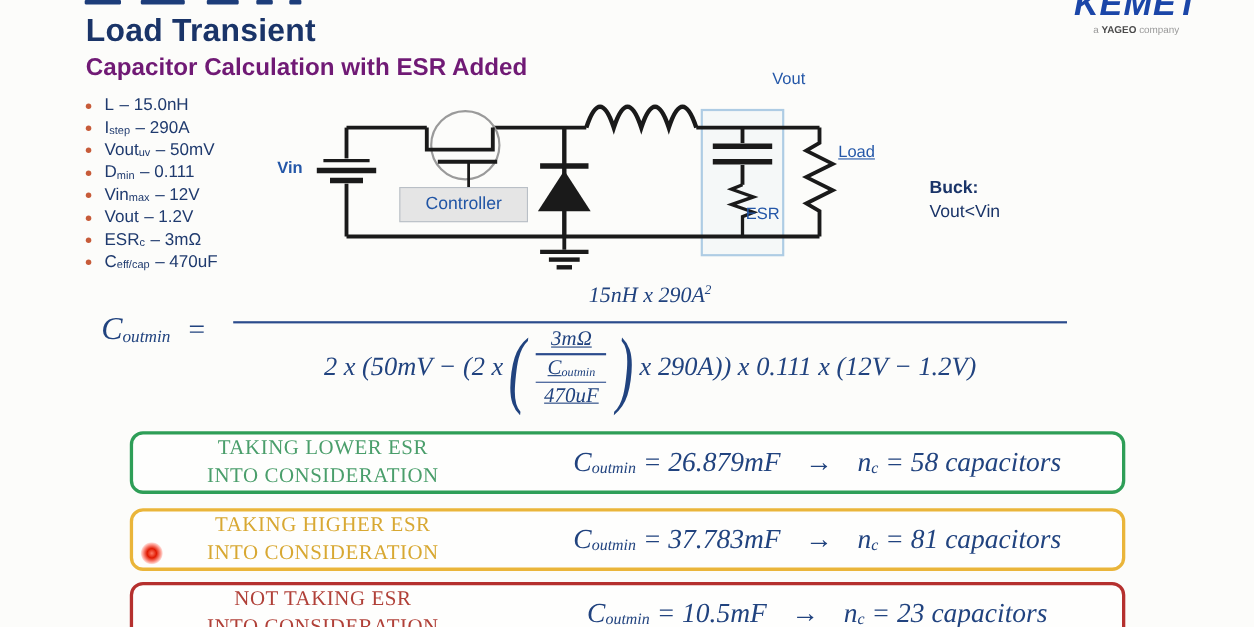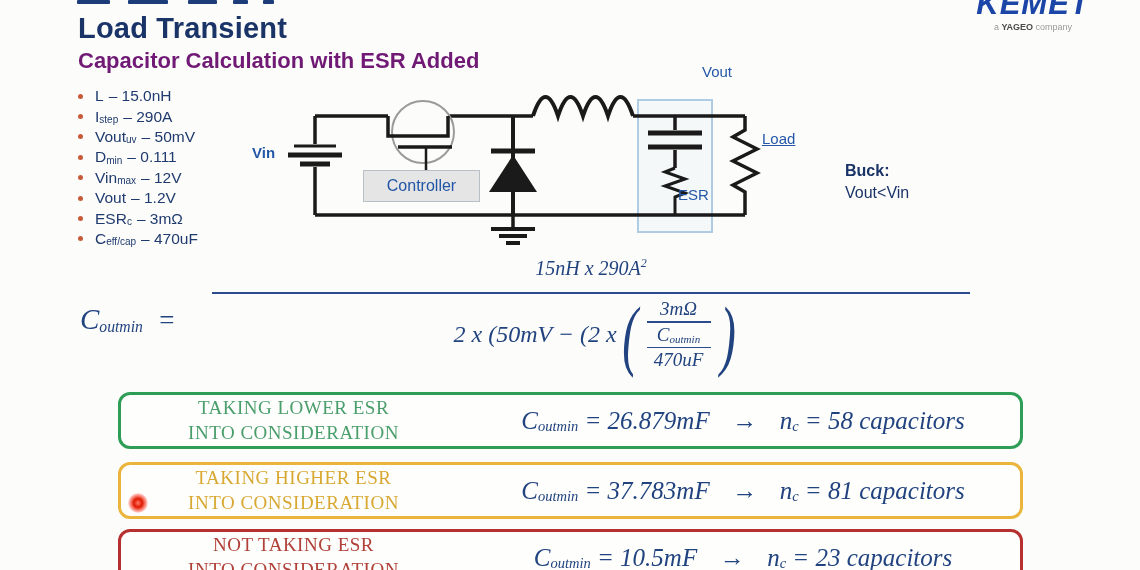--- a/index.html
+++ b/index.html
@@ -35,29 +35,29 @@
   .circuit{left:240px;top:60px;width:640px;height:200px;}
   .clabel{position:absolute;color:#2457a8;font-size:15px;}
   .controller-box{position:absolute;left:123px;top:110px;width:115px;height:30px;
     border:1px solid #b9bfc6;background:#e5e5e5;display:flex;align-items:center;justify-content:center;
     color:#2155a5;font-size:16px;}
   .buck-note{left:845px;top:160px;color:#1a3468;font-size:16px;line-height:22px;}
   .buck-note .b1{font-weight:bold;}
 
   
   .math{font-family:"Liberation Serif",serif;font-style:italic;color:#21437f;}
-  .lhs{left:80px;top:283px;font-size:27px;margin-top:20px;}
+  .lhs{left:92px;top:283px;font-size:27px;}
   .fsub{font-size:.58em;font-style:italic;position:relative;top:.18em;}
   .frac{left:212px;top:256px;width:758px;display:flex;flex-direction:column;}
   .frac-num{text-align:center;font-size:20px;height:36px;}
   .frac-bar{border-top:2px solid #2b4b8c;width:100%;}
   .frac-den{display:flex;justify-content:center;align-items:center;font-size:24px;margin-top:4px;}
   .bigparen{font-size:78px;font-weight:300;line-height:.92;transform:scaleX(.6);display:inline-block;
     margin:0 -6px;}
-  .innerfrac{display:inline-flex;flex-direction:column;align-items:center;font-size:19px;margin:0 10px;}
+  .innerfrac{display:inline-flex;flex-direction:column;align-items:center;font-size:19px;margin:0 10px;text-decoration:underline;}
   .if-bar{border-top:2px solid #2b4b8c;width:100%;margin:1px 0;}
   .if-underbar{border-top:1.5px solid #2b4b8c;width:64px;margin:1px 0;}
   .den-txt{margin:0 6px;white-space:nowrap;}
   sup{font-size:.6em;}
 
   
   .rrow{left:118px;width:905px;height:57px;border-radius:12px;background:#fefefd;
     display:flex;align-items:center;box-sizing:border-box;}
   .rrow-green{top:392px;border:3px solid #2e9e57;}
   .rrow-yellow{top:462px;border:3px solid #eab53a;}
@@ -218,20 +218,21 @@
     <span class="den-txt">2 x (50mV − (2 x</span>
     <span class="bigparen">(</span>
     <span class="innerfrac">
       <span>3mΩ</span>
       <span class="if-bar"></span>
       <span><span>C</span><span class="fsub">outmin</span></span>
       <span class="if-underbar"></span>
       <span>470uF</span>
     </span>
     <span class="bigparen">)</span>
+    <span class="den-txt">x 290A)) x 0.111 x (12V − 1.2V)</span>
   </div>
 </div>
 
 <div class="abs rrow rrow-green">
   <div class="rlabel">
     <div>TAKING LOWER ESR</div>
     <div>INTO CONSIDERATION</div>
   </div>
   <div class="rformula math">
     <span>C</span><span class="fsub">outmin</span>

